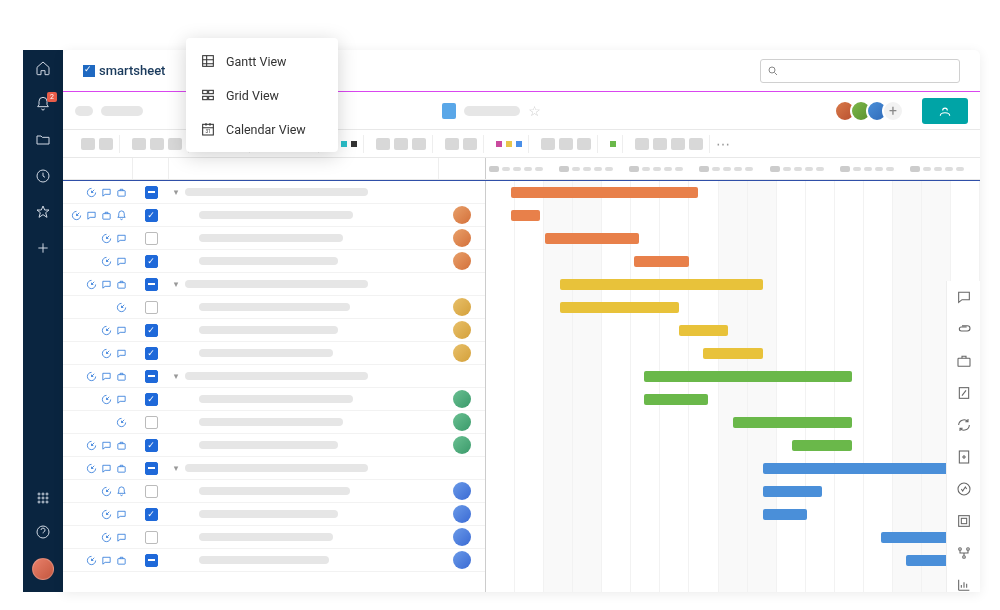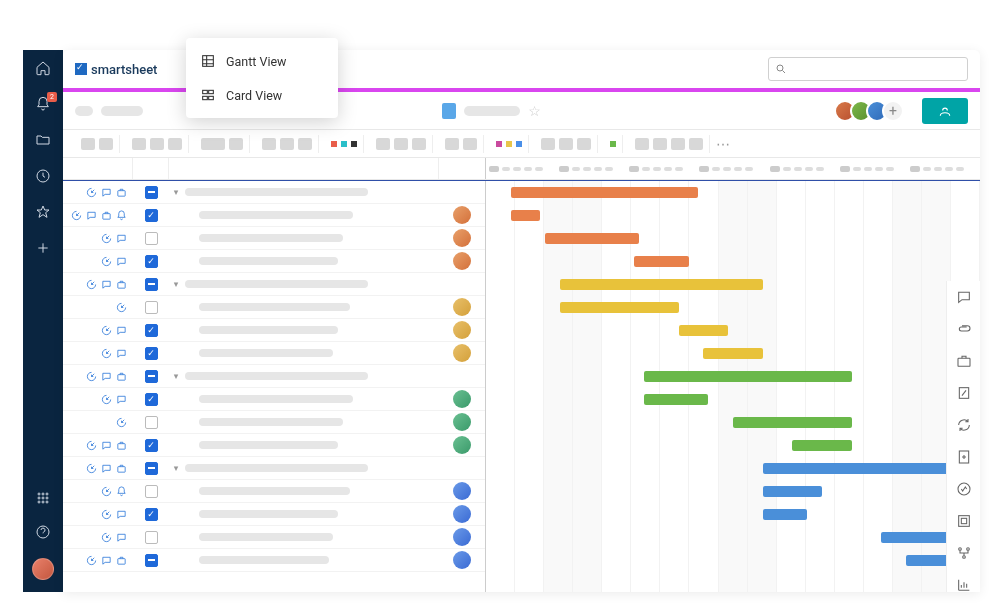--- a/index.html
+++ b/index.html
@@ -7,21 +7,21 @@
 
 .nav-rail { position: absolute; left: 23px; top: 50px; width: 40px; height: 542px; background: #0a2540; display: flex; flex-direction: column; align-items: center; padding-top: 10px; gap: 20px; }
 .nav-rail .nav-icon { width: 16px; height: 16px; display: flex; align-items: center; justify-content: center; color: #d0d8e3; cursor: pointer; position: relative; }
 .nav-rail .nav-icon svg { width: 16px; height: 16px; stroke: currentColor; fill: none; stroke-width: 1.5; }
 .nav-rail .badge { position: absolute; top: -4px; right: -6px; width: 10px; height: 10px; background: #e85d4a; border-radius: 2px; font-size: 7px; color: #fff; display: flex; align-items: center; justify-content: center; }
 .nav-bottom { margin-top: auto; display: flex; flex-direction: column; align-items: center; gap: 18px; padding-bottom: 12px; }
 .nav-avatar { width: 22px; height: 22px; border-radius: 50%; background: linear-gradient(135deg,#e8806a,#c4573f); border: 1px solid #fff3; }
 
 .app { position: absolute; left: 63px; top: 50px; right: 20px; bottom: 18px; background: #fff; display: flex; flex-direction: column; box-shadow: 0 2px 12px rgba(0,0,0,0.08); border-radius: 6px 6px 0 0; overflow: hidden; }
 
-.topbar { height: 42px; display: flex; align-items: center; padding: 0 12px; border-bottom: 4px solid #d946ef; }
+.topbar { height: 42px; display: flex; align-items: center; padding: 0 20px; border-bottom: 1px solid #d946ef; }
 .logo { display: flex; align-items: center; gap: 4px; font-size: 13px; color: #1a3a5c; font-weight: 500; }
 .logo-mark { width: 12px; height: 12px; background: #1f69c1; display: inline-block; position: relative; }
 .logo-mark::after { content: "✓"; color: #fff; font-size: 9px; position: absolute; left: 1px; top: -1px; }
 .search-box { margin-left: auto; width: 200px; height: 24px; border: 1px solid #d0d0d0; border-radius: 3px; display: flex; align-items: center; padding: 0 6px; }
 .search-box svg { width: 12px; height: 12px; stroke: #888; fill: none; stroke-width: 2; }
 
 .subbar { height: 38px; display: flex; align-items: center; padding: 0 12px; gap: 8px; border-bottom: 1px solid #e8e8e8; }
 .pill { height: 10px; border-radius: 5px; background: #e6e6e6; }
 .tab-center { flex: 1; display: flex; align-items: center; justify-content: center; gap: 8px; }
 .sheet-icon { width: 14px; height: 16px; background: #5aa7e8; border-radius: 2px; position: relative; }
@@ -815,15 +815,23 @@
       </svg>
       <span>Gantt View</span>
     </div>
     <div class="view-item">
       <svg viewBox="0 0 24 24">
         <rect x="4" y="5" width="7" height="5"></rect>
         <rect x="13" y="5" width="7" height="5"></rect>
         <rect x="4" y="14" width="7" height="5"></rect>
         <rect x="13" y="14" width="7" height="5"></rect>
       </svg>
-      <span>Card View</span>
+      <span>Grid View</span>
+    </div>
+    <div class="view-item">
+      <svg viewBox="0 0 24 24">
+        <rect x="4" y="5" width="16" height="16"></rect>
+        <path d="M4 10h16M9 3v4M15 3v4"></path>
+        <text x="12" y="18" font-size="7" text-anchor="middle" stroke="none" fill="#333">31</text>
+      </svg>
+      <span>Calendar View</span>
     </div>
   </div>
 
 </body></html>

